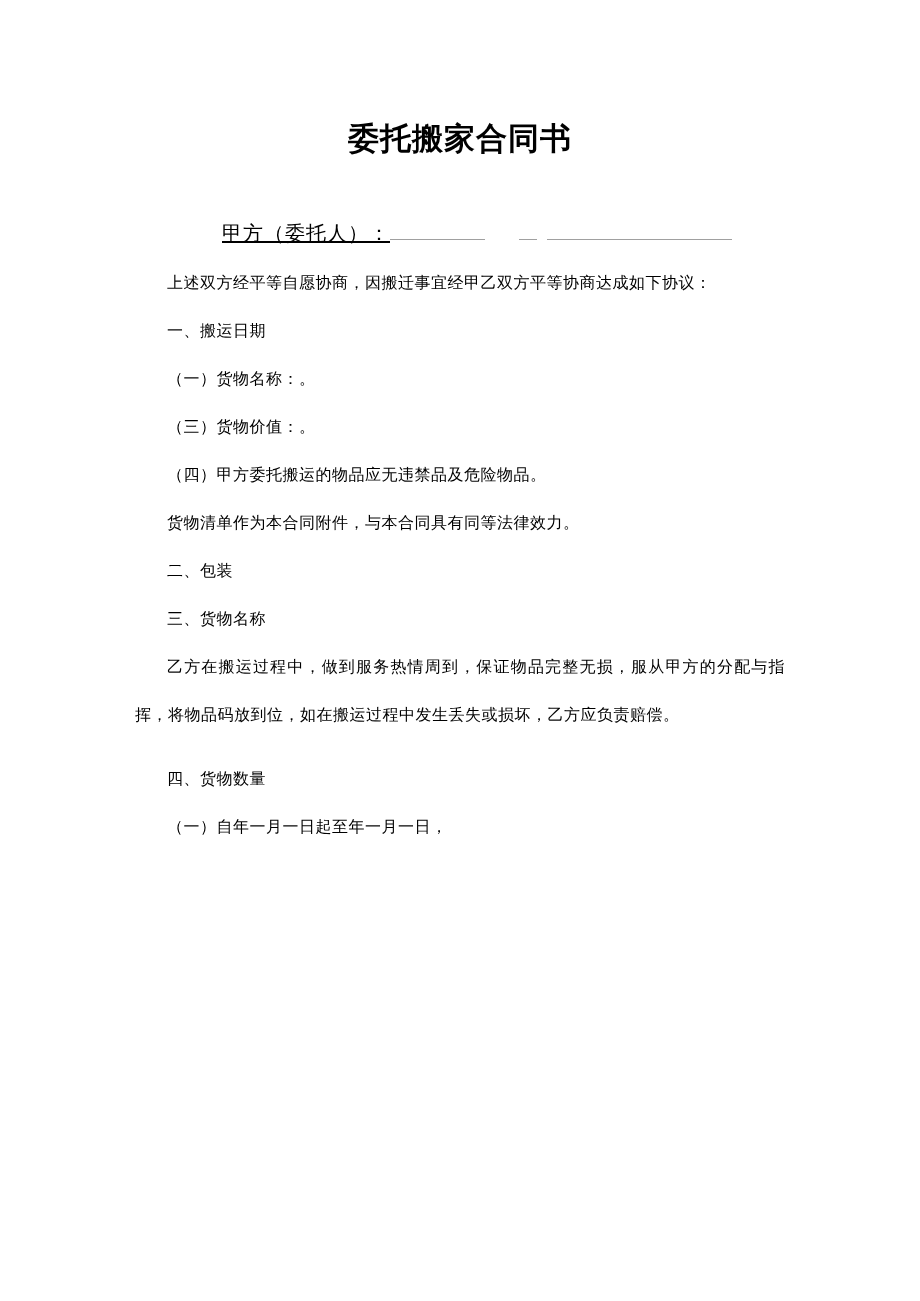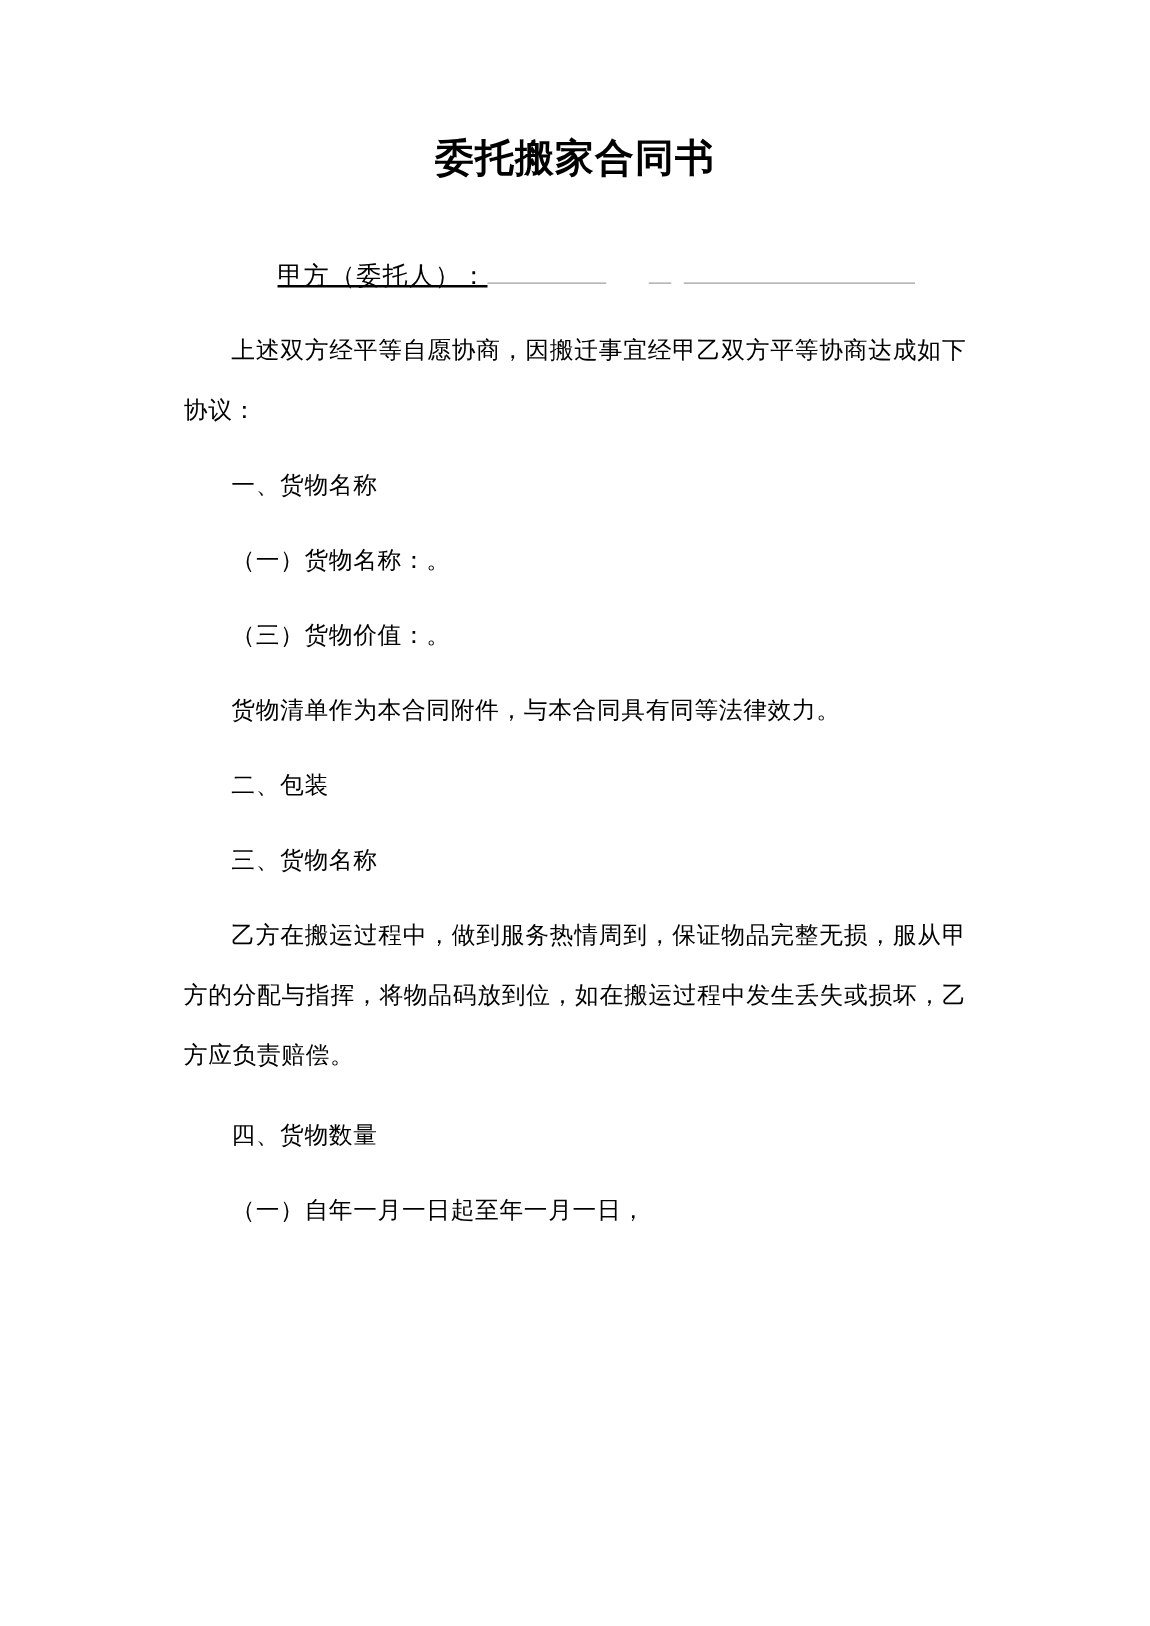--- a/index.html
+++ b/index.html
@@ -14,21 +14,21 @@
     color: #000000;
     overflow: hidden;
   }
   .page {
     box-sizing: border-box;
     width: 920px;
     height: 1301px;
     padding: 108px 135px 0 135px;
   }
   .title {
-    margin: 0 0 52px 0;
+    margin: 12px 0 52px 0;
     text-align: center;
     font-size: 31px;
     font-weight: bold;
     letter-spacing: 1px;
     line-height: 1.2;
   }
   .party-line {
     font-size: 20px;
     line-height: 48px;
     padding-left: 87px;
@@ -46,22 +46,22 @@
   }
   .w95  { width: 95px; }
   .w18  { width: 18px; margin-left: 34px; }
   .w185 { width: 185px; margin-left: 10px; }
   .w205 { width: 205px; }
   .w25  { width: 25px; margin-left: 12px; }
   .body-text {
     margin-top: 2px;
   }
   .para {
-    margin: 12px;
-    font-size: 19px;
+    margin: 0;
+    font-size: 16px;
     line-height: 48px;
     text-indent: 2em;
     text-align: justify;
     letter-spacing: 0.5px;
   }
   .para.gap {
     margin-top: 16px;
   }
 </style>
 </head>
@@ -71,23 +71,24 @@
 
   <h1 class="title">委托搬家合同书</h1>
 
   <div class="party-line">
     <span class="label">甲方（委托人）：</span><span class="blank w95"></span><span class="blank w18"></span><span class="blank w185"></span>
   </div>
 
 
   <div id="paragraphs" class="body-text">
       <p class="para">上述双方经平等自愿协商，因搬迁事宜经甲乙双方平等协商达成如下协议：</p>
-      <p class="para">一、货物名称</p>
+      <p class="para">一、搬运日期</p>
       <p class="para">（一）货物名称：。</p>
       <p class="para">（三）货物价值：。</p>
+      <p class="para">（四）甲方委托搬运的物品应无违禁品及危险物品。</p>
       <p class="para">货物清单作为本合同附件，与本合同具有同等法律效力。</p>
       <p class="para">二、包装</p>
       <p class="para">三、货物名称</p>
       <p class="para">乙方在搬运过程中，做到服务热情周到，保证物品完整无损，服从甲方的分配与指挥，将物品码放到位，如在搬运过程中发生丢失或损坏，乙方应负责赔偿。</p>
       <p class="para gap">四、货物数量</p>
       <p class="para">（一）自年一月一日起至年一月一日，</p>
     </div>
 
 </div>
 

